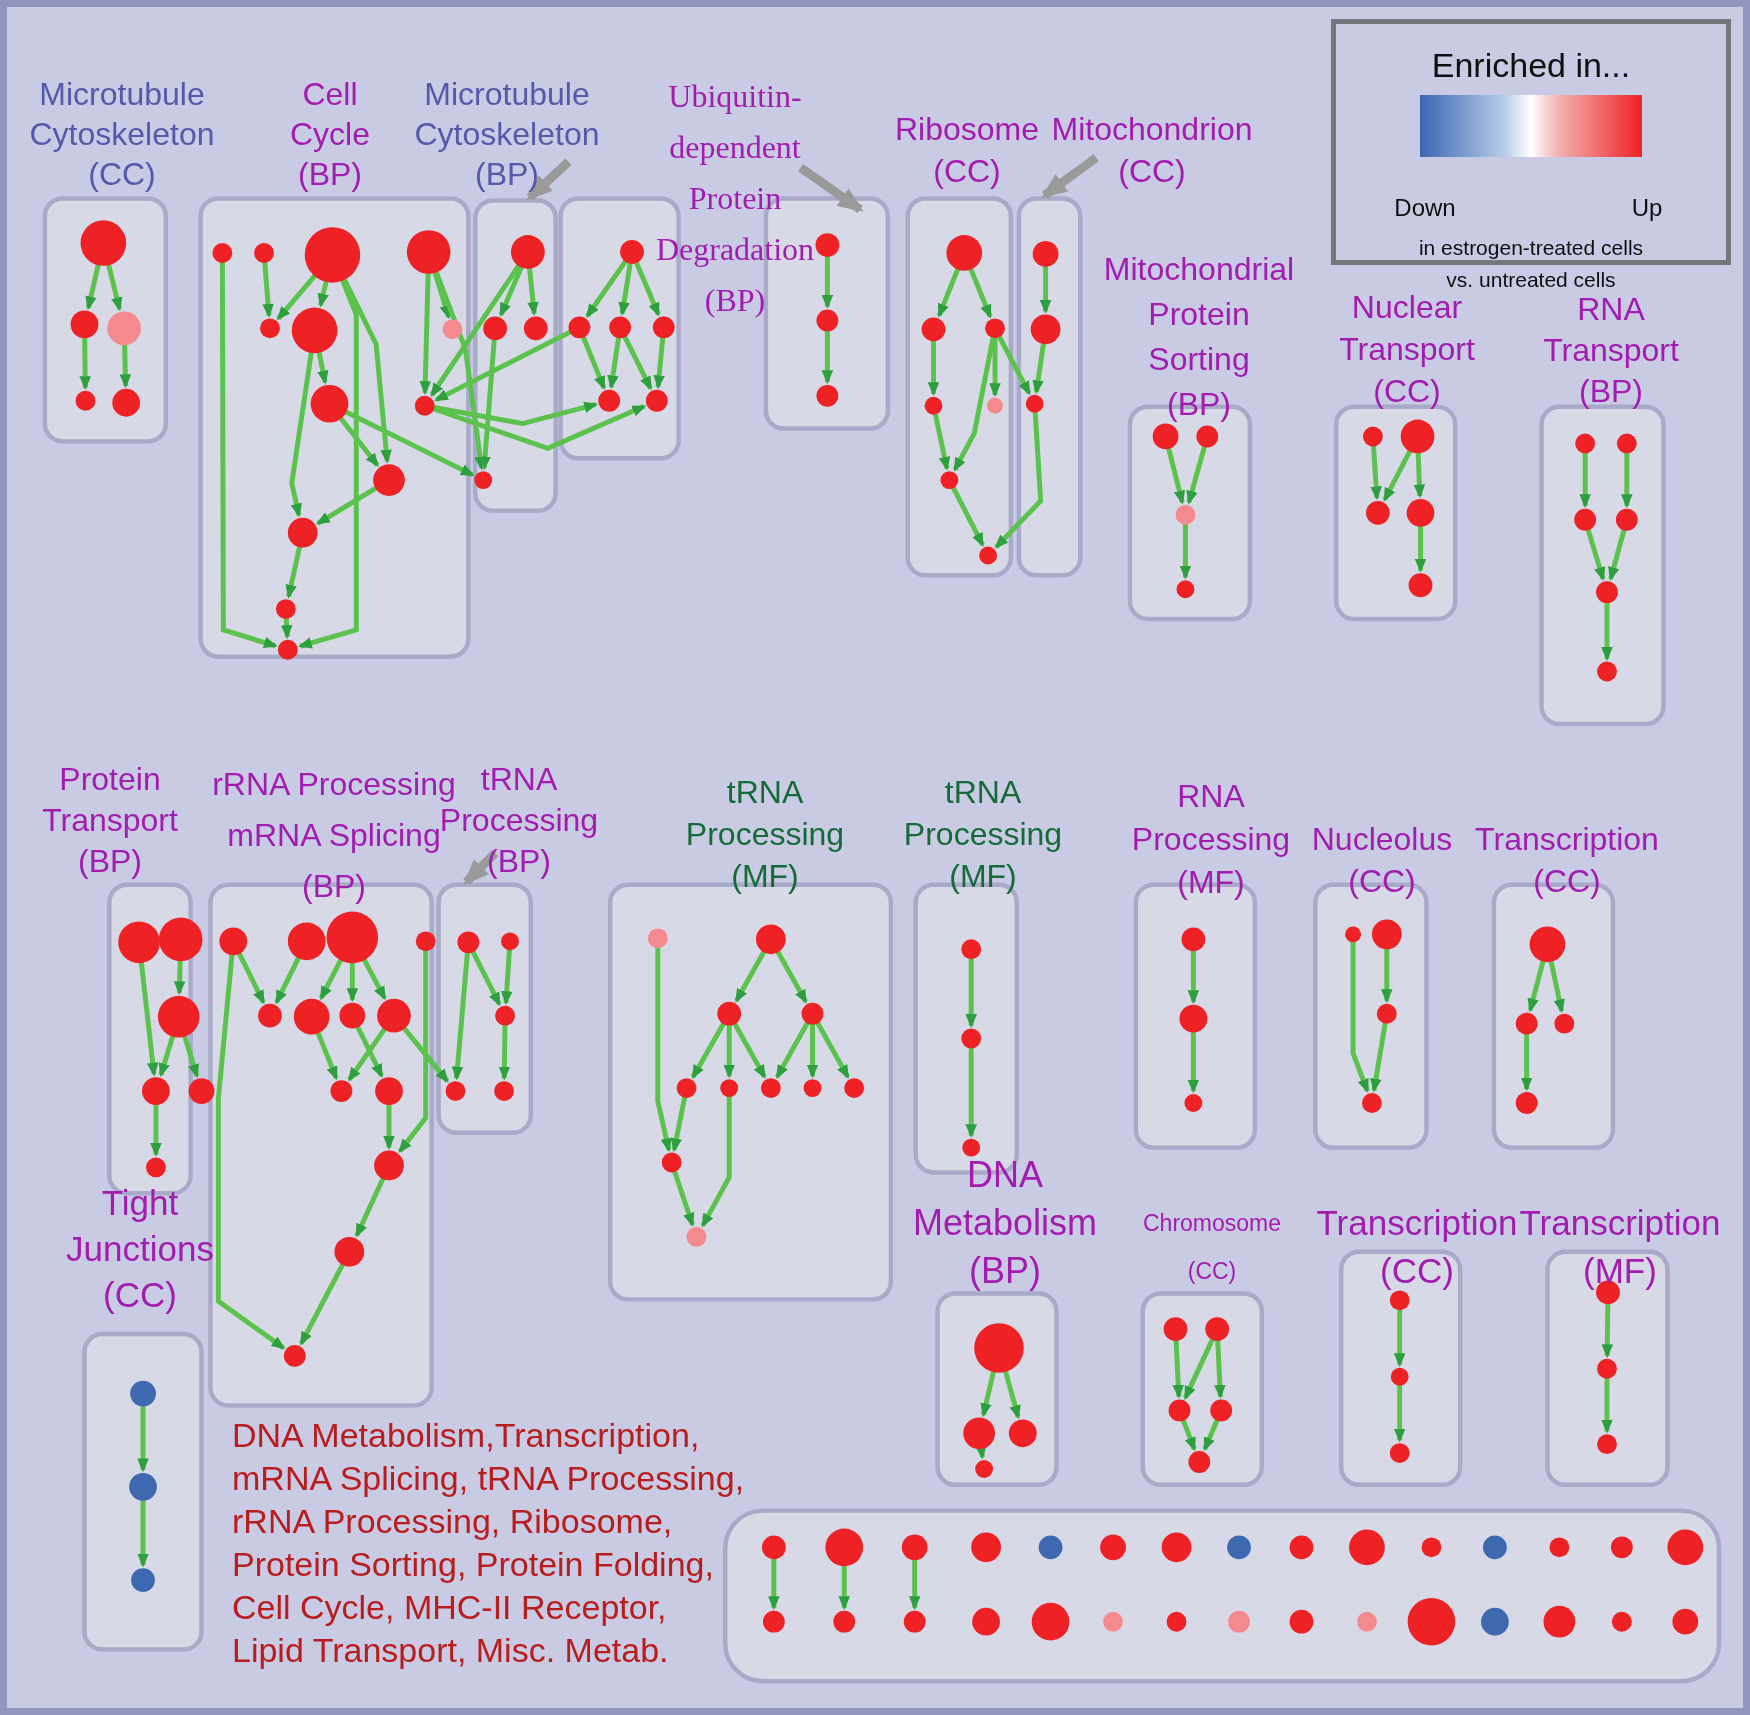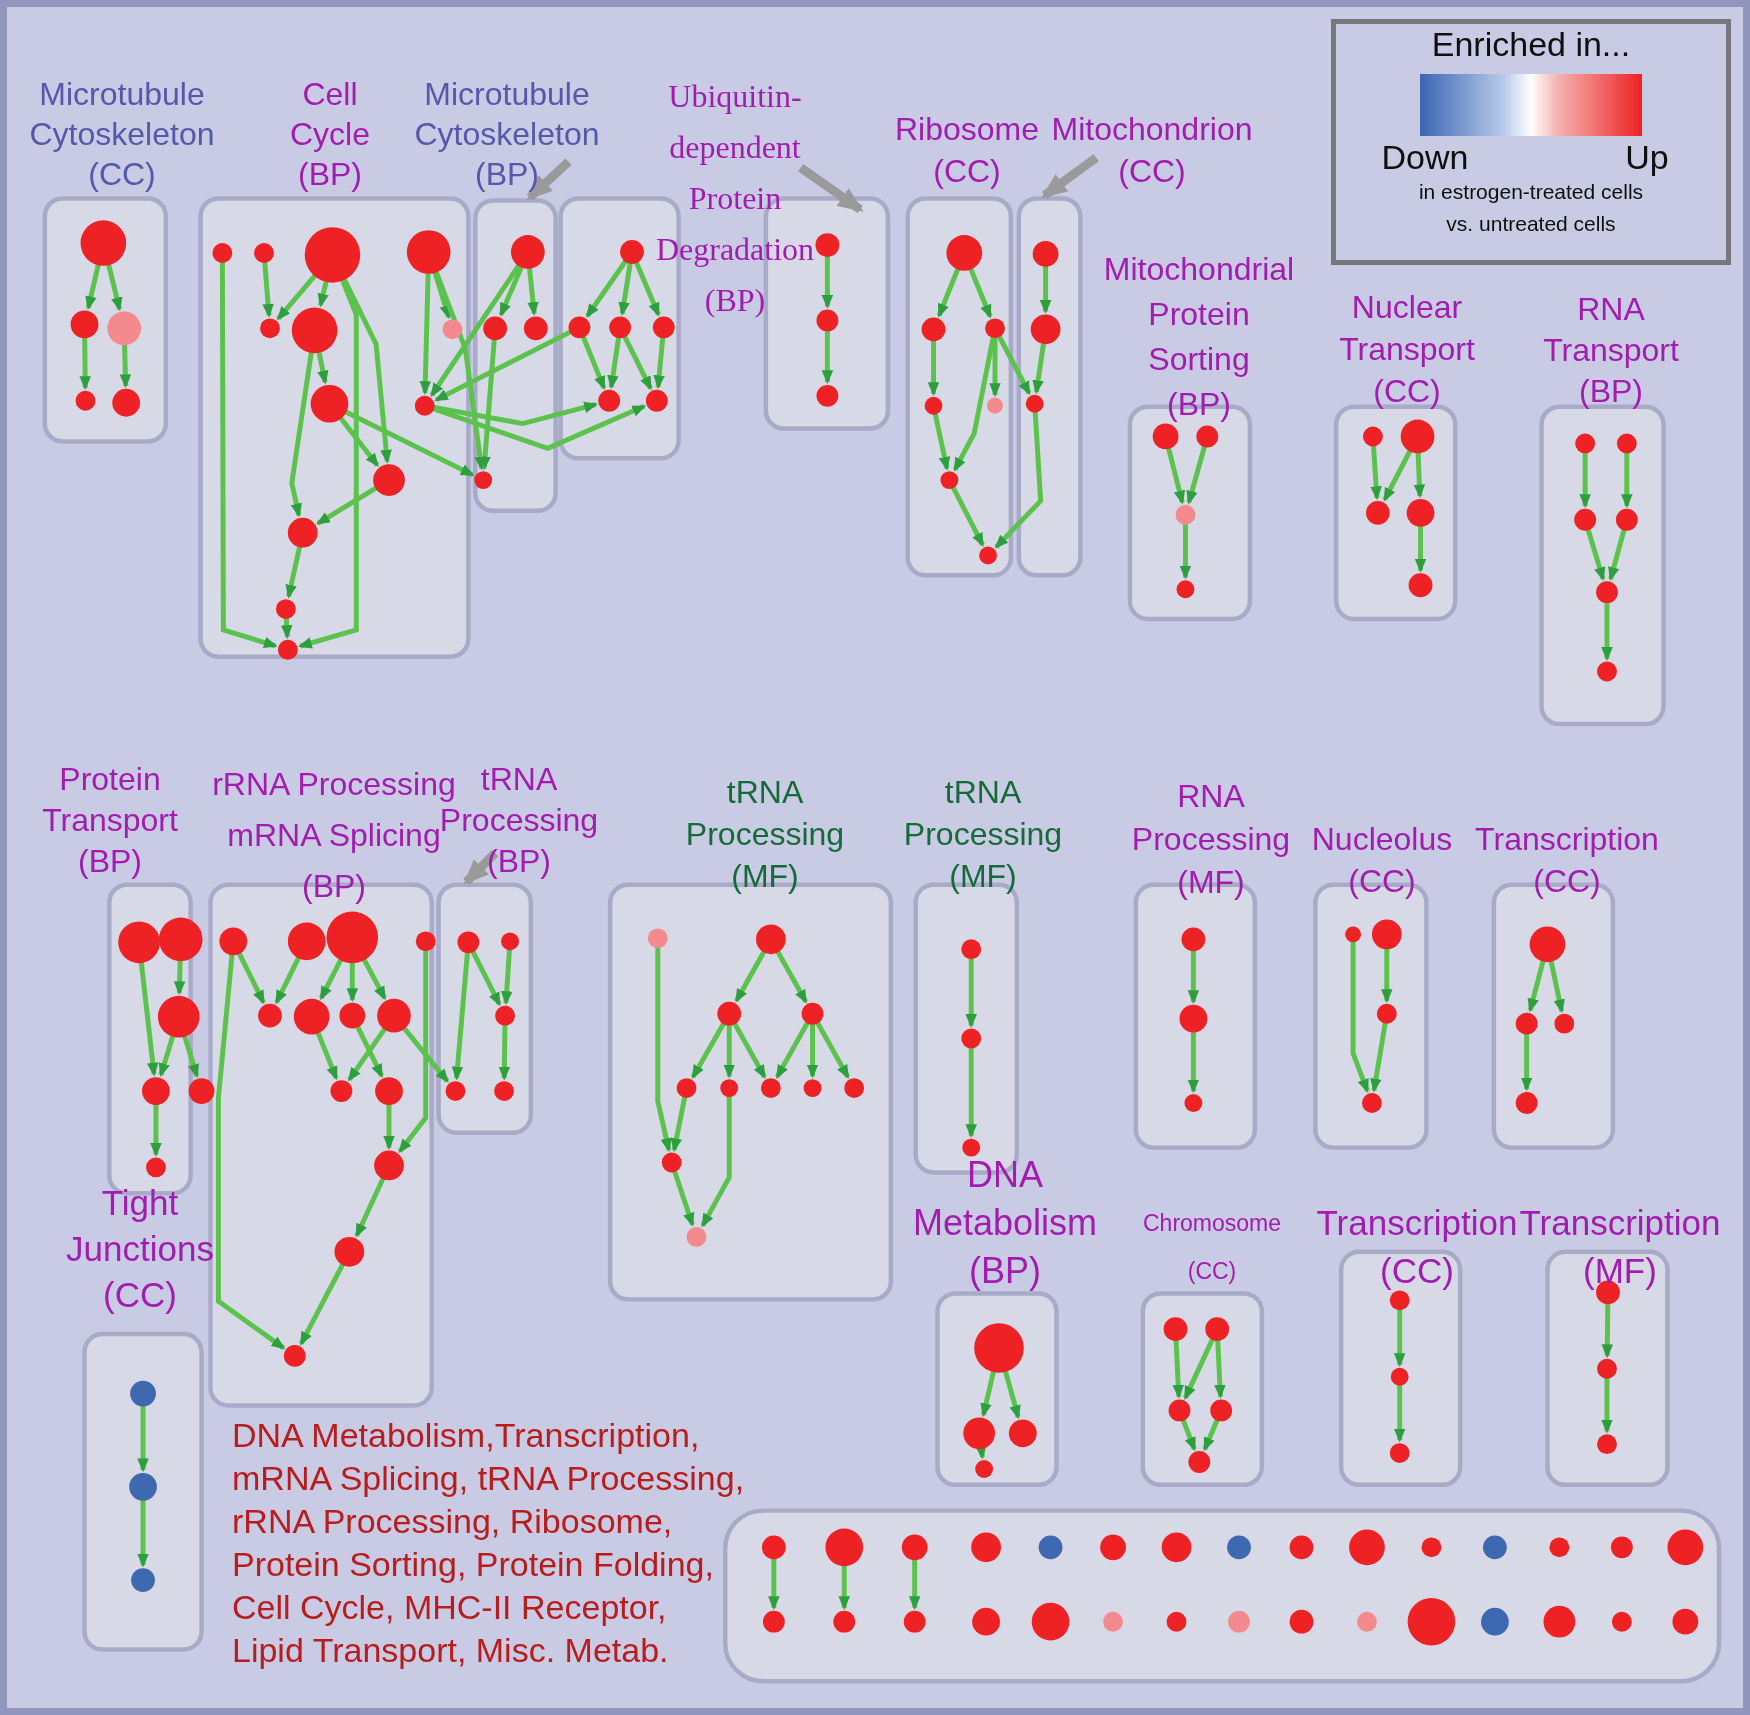--- a/index.html
+++ b/index.html
@@ -31,26 +31,26 @@
     text-align:left;
   }
   .legend{
     position:absolute;
     box-sizing:border-box;
     background:#c9cbe5;
     border:5px solid #76777c;
     text-align:center;
     color:#0f0f0f;
   }
-  .legend-title{font-size:34px;margin-top:1px;}
+  .legend-title{font-size:34px;margin-top:22px;}
   .legend-gradient{
     width:222px;height:62px;
     margin:10px auto 0 auto;
   }
-  .legend-downup{position:relative;height:40px;font-size:34px;}
+  .legend-downup{position:relative;height:40px;font-size:24px;margin-top:35px;}
   .legend-downup .du{position:absolute;transform:translateX(-50%);top:2px;}
   .legend-sub{font-size:21px;line-height:32px;}
 </style>
 </head>
 <body>
 
 <div class="figure">
 
   <svg id="net" viewBox="0 0 1750 1715">
     <defs>

